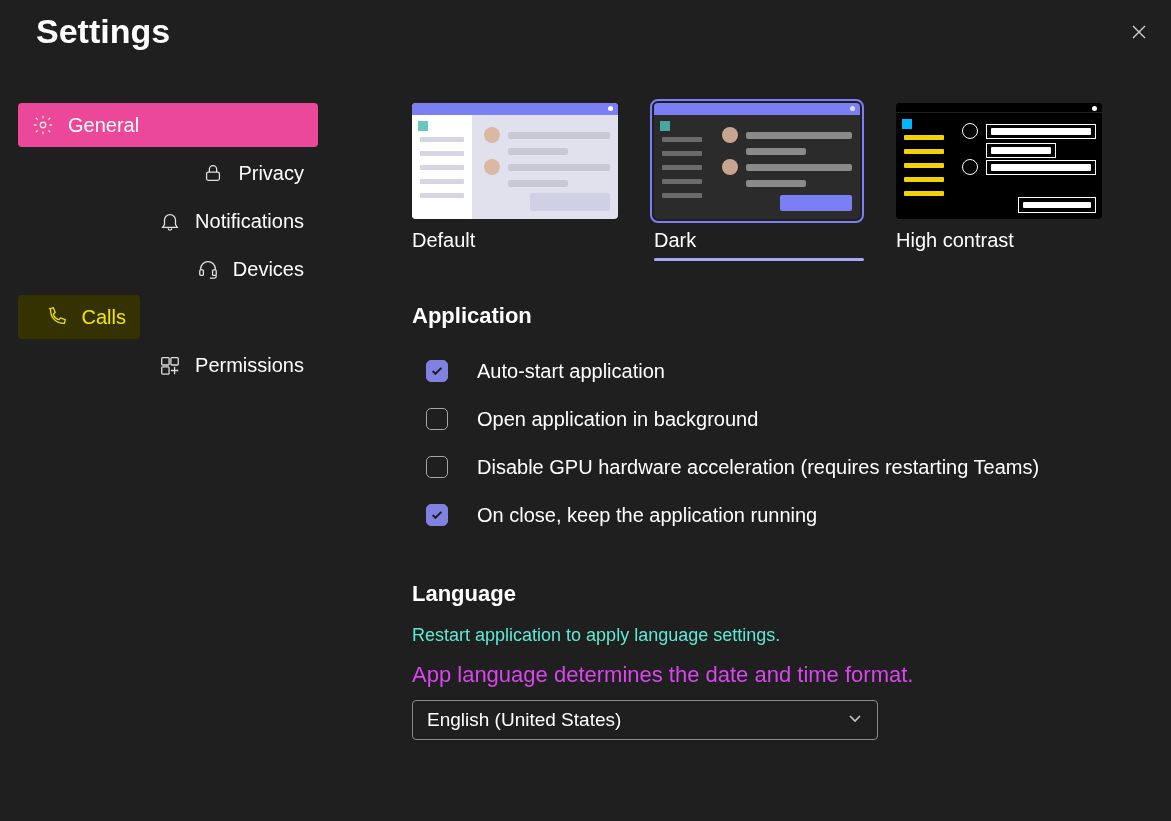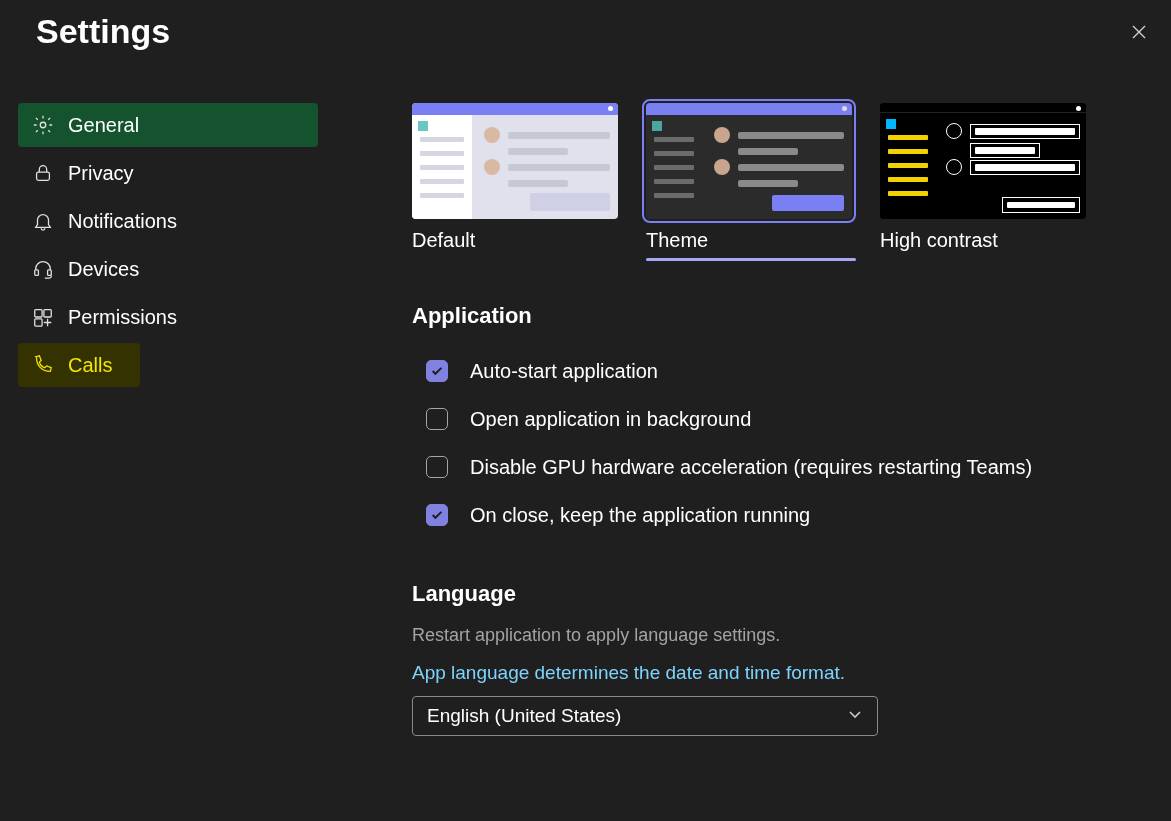--- a/index.html
+++ b/index.html
@@ -51,22 +51,22 @@
     gap: 14px;
     height: 44px;
     padding: 0 14px;
     border-radius: 4px;
     font-size: 20px;
     font-weight: 400;
     color: #ffffff;
     cursor: pointer;
     width: 300px;
   }
-  .sidebar-item + .sidebar-item { margin-top: 4px; }
-  .sidebar-item.active { background: #14532d; }
+  .sidebar-item + .sidebar-item { margin-top: 4px; justify-content: flex-end; }
+  .sidebar-item.active { background: #ec4899; }
   .sidebar-item.highlight {
     background: #333200;
     width: 122px;
   }
   .sidebar-item.highlight .si-label,
   .sidebar-item.highlight .si-icon { color: #f3e600; }
   .si-icon {
     width: 22px; height: 22px;
     display: flex; align-items: center; justify-content: center;
     color: #e1e1e1;
@@ -79,21 +79,21 @@
     padding-left: 74px;
   }
   .section-title {
     font-size: 22px;
     font-weight: 700;
     margin-bottom: 18px;
   }
   .section + .section { margin-top: 42px; }
 
   
-  .theme-row { display: flex; gap: 24px; }
+  .theme-row { display: flex; gap: 32px; }
   .theme-card {
     width: 210px;
     cursor: pointer;
   }
   .theme-preview {
     width: 206px;
     height: 116px;
     border-radius: 4px;
     margin-bottom: 10px;
     position: relative;
@@ -165,21 +165,21 @@
   .pv-hc .row1b{position:absolute;top:30px;left:34px;width:70px;}
   .pv-hc .row2{position:absolute;top:46px;left:10px;right:6px;display:flex;align-items:center;gap:8px;}
   .pv-hc .row2 .box{flex:1;}
   .pv-hc .reply{position:absolute;bottom:6px;right:6px;width:78px;height:16px;border:1px solid #fff;}
   .pv-hc .reply .bar{display:block;margin:4px;height:6px;}
 
   
   .opt-row {
     display: flex;
     align-items: flex-start;
-    gap: 22px;
+    gap: 29px;
     padding: 10px 0 10px 14px;
     font-size: 20px;
     max-width: 720px;
   }
   .checkbox {
     width: 22px; height: 22px;
     border-radius: 5px;
     border: 1.5px solid #a5a5a5;
     background: transparent;
     flex: 0 0 22px;
@@ -190,26 +190,26 @@
   .checkbox.checked {
     background: #8182e0;
     border-color: #8182e0;
   }
   .checkbox.checked svg{width:14px;height:14px;stroke:#201f1f;stroke-width:2.2;fill:none;}
   .opt-label { line-height: 1.4; }
 
   
   .lang-sub {
     font-size: 18px;
-    color: #a3a3a3;
+    color: #5eead4;
     margin-bottom: 16px;
   }
   .lang-sub2 {
-    font-size: 19px;
-    color: #7dd3fc;
+    font-size: 22px;
+    color: #d946ef;
     margin-bottom: 12px;
   }
   .select {
     width: 466px;
     height: 40px;
     border: 1px solid #8a8a8a;
     border-radius: 4px;
     display:flex;align-items:center;justify-content:space-between;
     padding: 0 14px;
     font-size: 19px;
@@ -272,39 +272,39 @@
           <svg viewBox="0 0 24 24">
               <path d="M4 13v-1a8 8 0 0 1 16 0v1"></path>
               <rect x="3" y="13" width="4" height="6" rx="1"></rect>
               <rect x="17" y="13" width="4" height="6" rx="1"></rect>
               <path d="M21 19v1a2 2 0 0 1-2 2h-5"></path>
             </svg>
         </span>
         <span class="si-label">Devices</span>
       </div>
 
+      <div class="sidebar-item highlight">
+        <span class="si-icon">
+          <svg viewBox="0 0 24 24">
+              <path d="M5 4c0 9 6 15 15 15l1-4-5-2-2 2c-3-1-5-3-6-6l2-2-2-5-4 1z"></path>
+            </svg>
+        </span>
+        <span class="si-label">Calls</span>
+      </div>
+
       <div class="sidebar-item">
         <span class="si-icon">
           <svg viewBox="0 0 24 24">
               <rect x="3" y="4" width="8" height="8" rx="1"></rect>
               <rect x="13" y="4" width="8" height="8" rx="1"></rect>
               <rect x="3" y="14" width="8" height="8" rx="1"></rect>
               <path d="M17 14v8M13 18h8"></path>
             </svg>
         </span>
         <span class="si-label">Permissions</span>
-      </div>
-
-      <div class="sidebar-item highlight">
-        <span class="si-icon">
-          <svg viewBox="0 0 24 24">
-              <path d="M5 4c0 9 6 15 15 15l1-4-5-2-2 2c-3-1-5-3-6-6l2-2-2-5-4 1z"></path>
-            </svg>
-        </span>
-        <span class="si-label">Calls</span>
       </div>
 
     </div>
 
     <div class="panel">
 
       <div class="section">
         <div class="theme-row">
 
           <div class="theme-card">
@@ -355,21 +355,21 @@
                   </div>
                 <div class="row1b"><span class="bar" style="width:60px"></span></div>
                 <div class="row2">
                     <span class="av"></span>
                     <span class="bar"></span>
                   </div>
                 <div class="row2b"><span class="bar" style="width:60px"></span></div>
                 <div class="reply"></div>
               </div>
             </div>
-            <div class="theme-label">Theme</div>
+            <div class="theme-label">Dark</div>
           </div>
 
           <div class="theme-card">
             <div class="theme-preview pv-hc">
               <div class="pv-top"></div>
                 <div class="pv-dot"></div>
               <div class="pv-side">
                   <div class="sq"></div>
                   <div class="ln" style="margin-top:22px"></div>
                   <div class="ln"></div>

